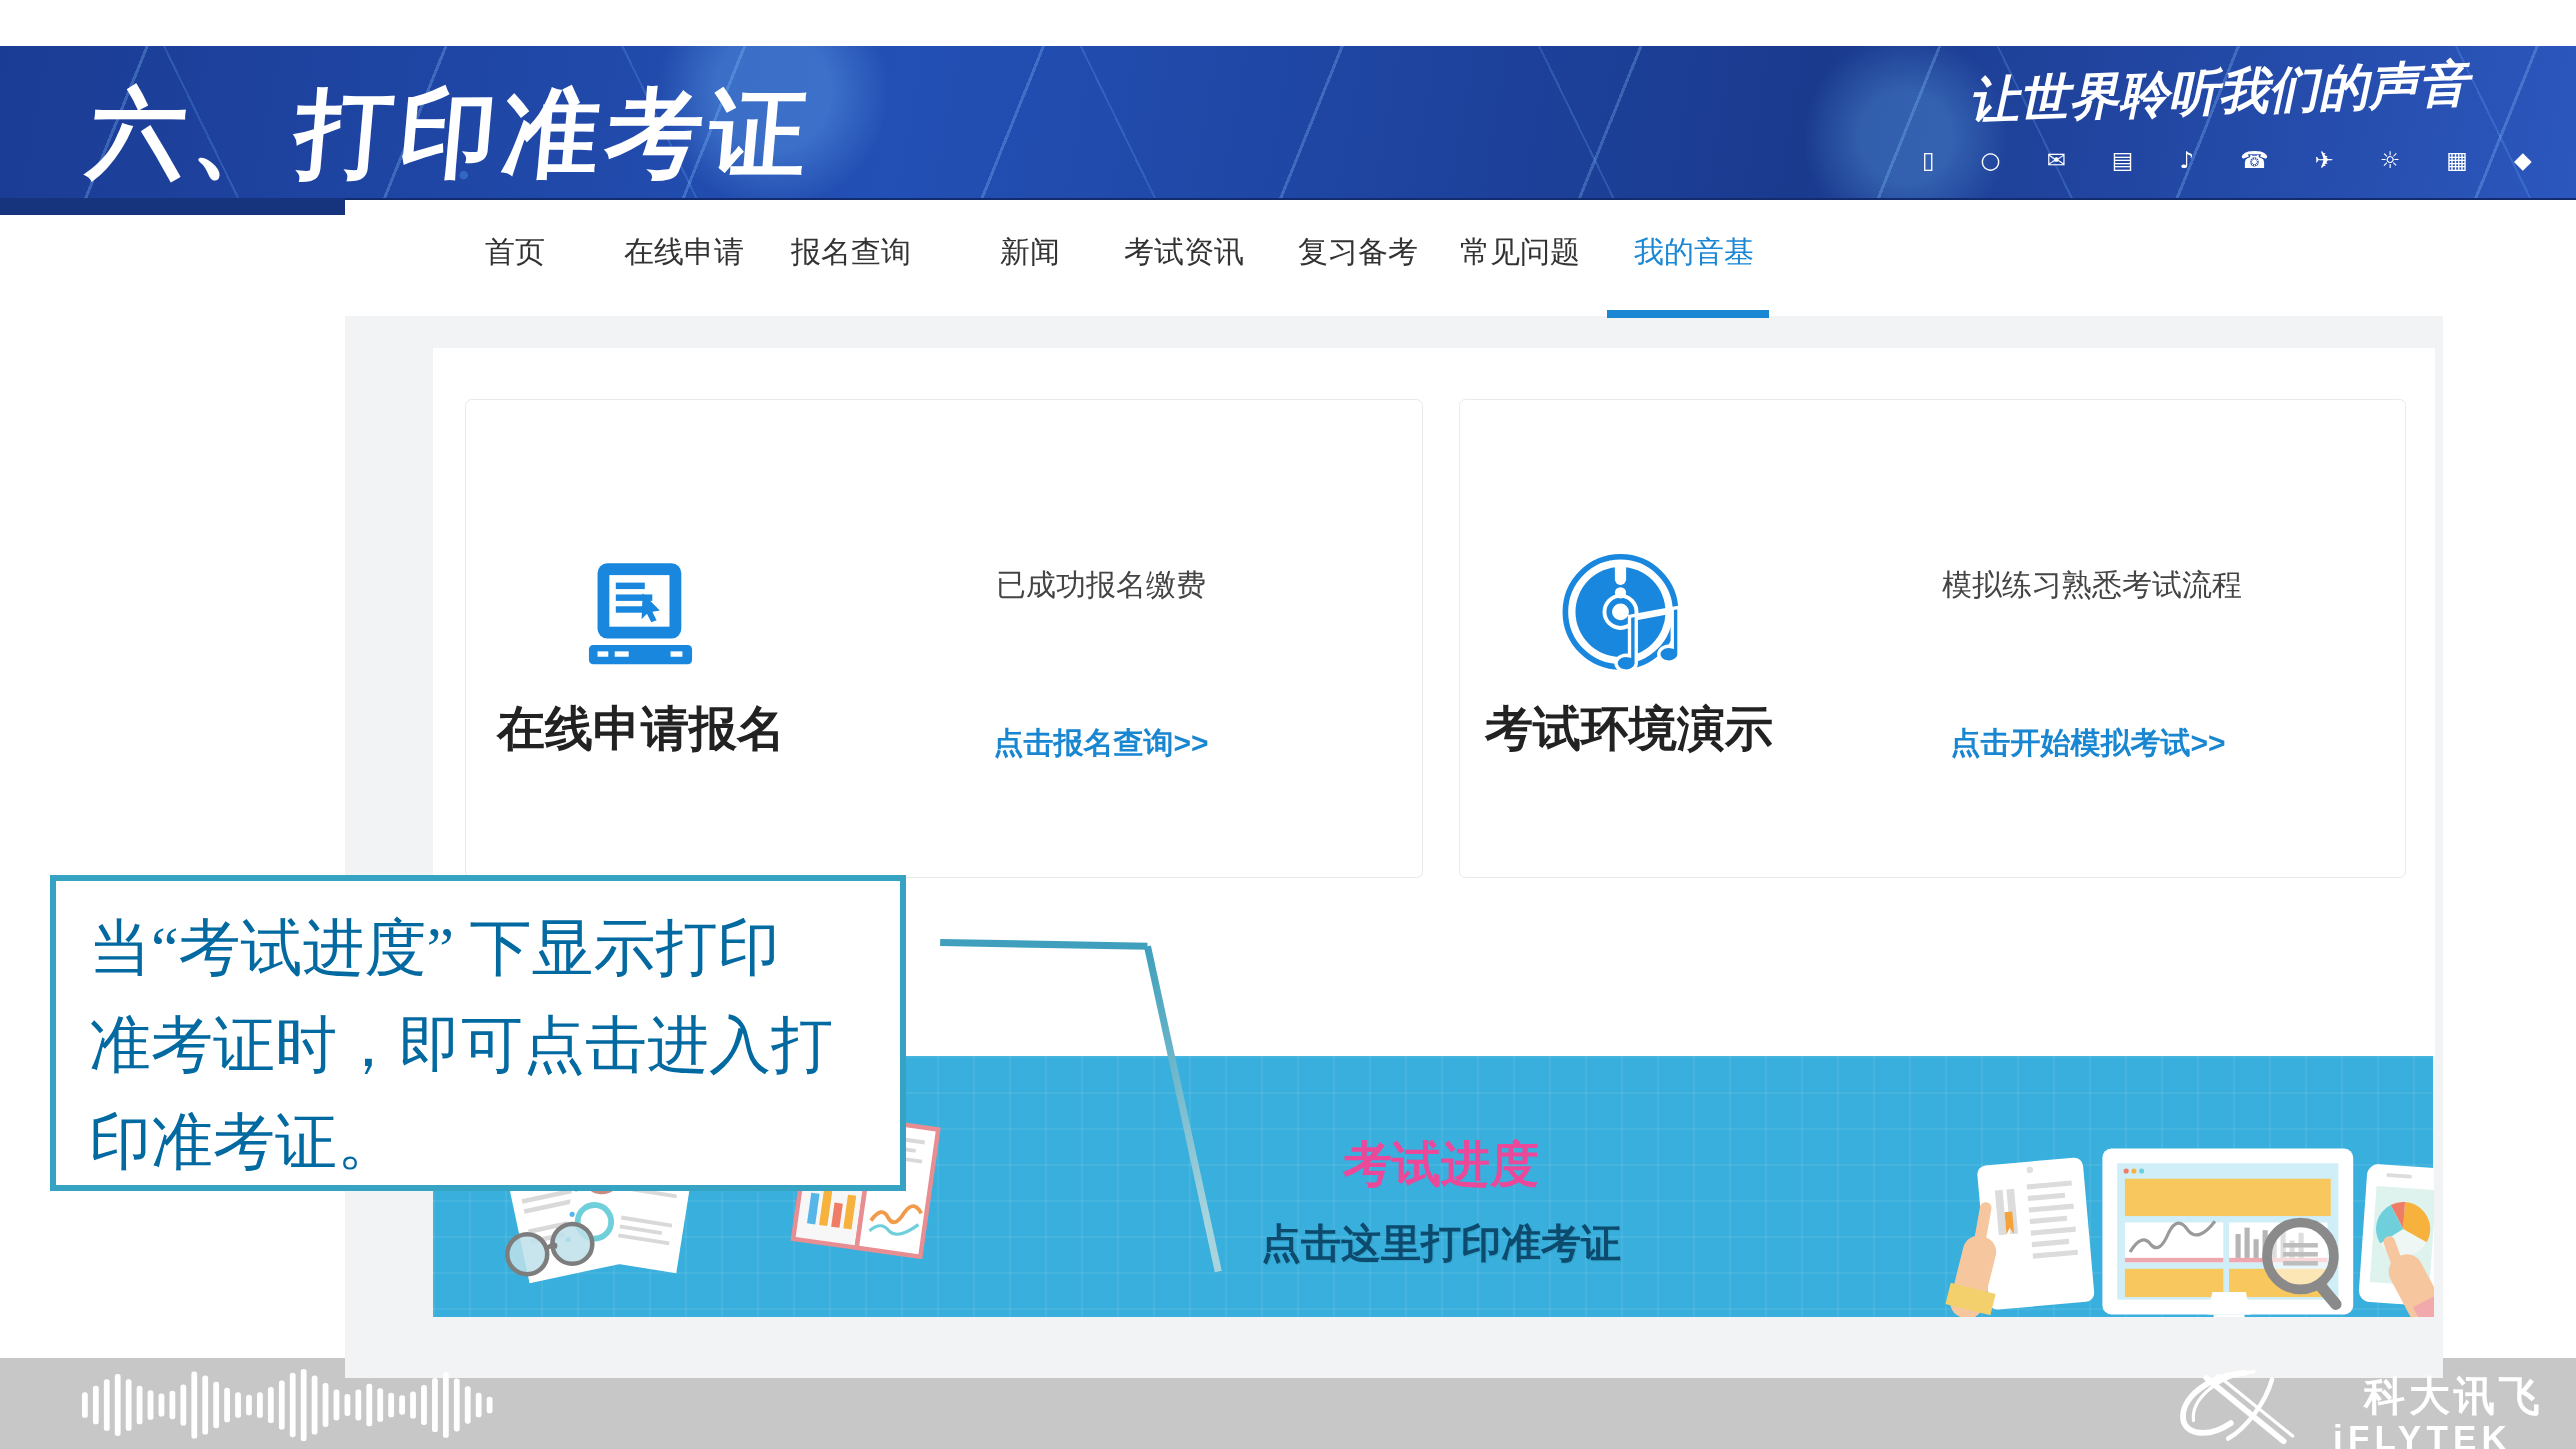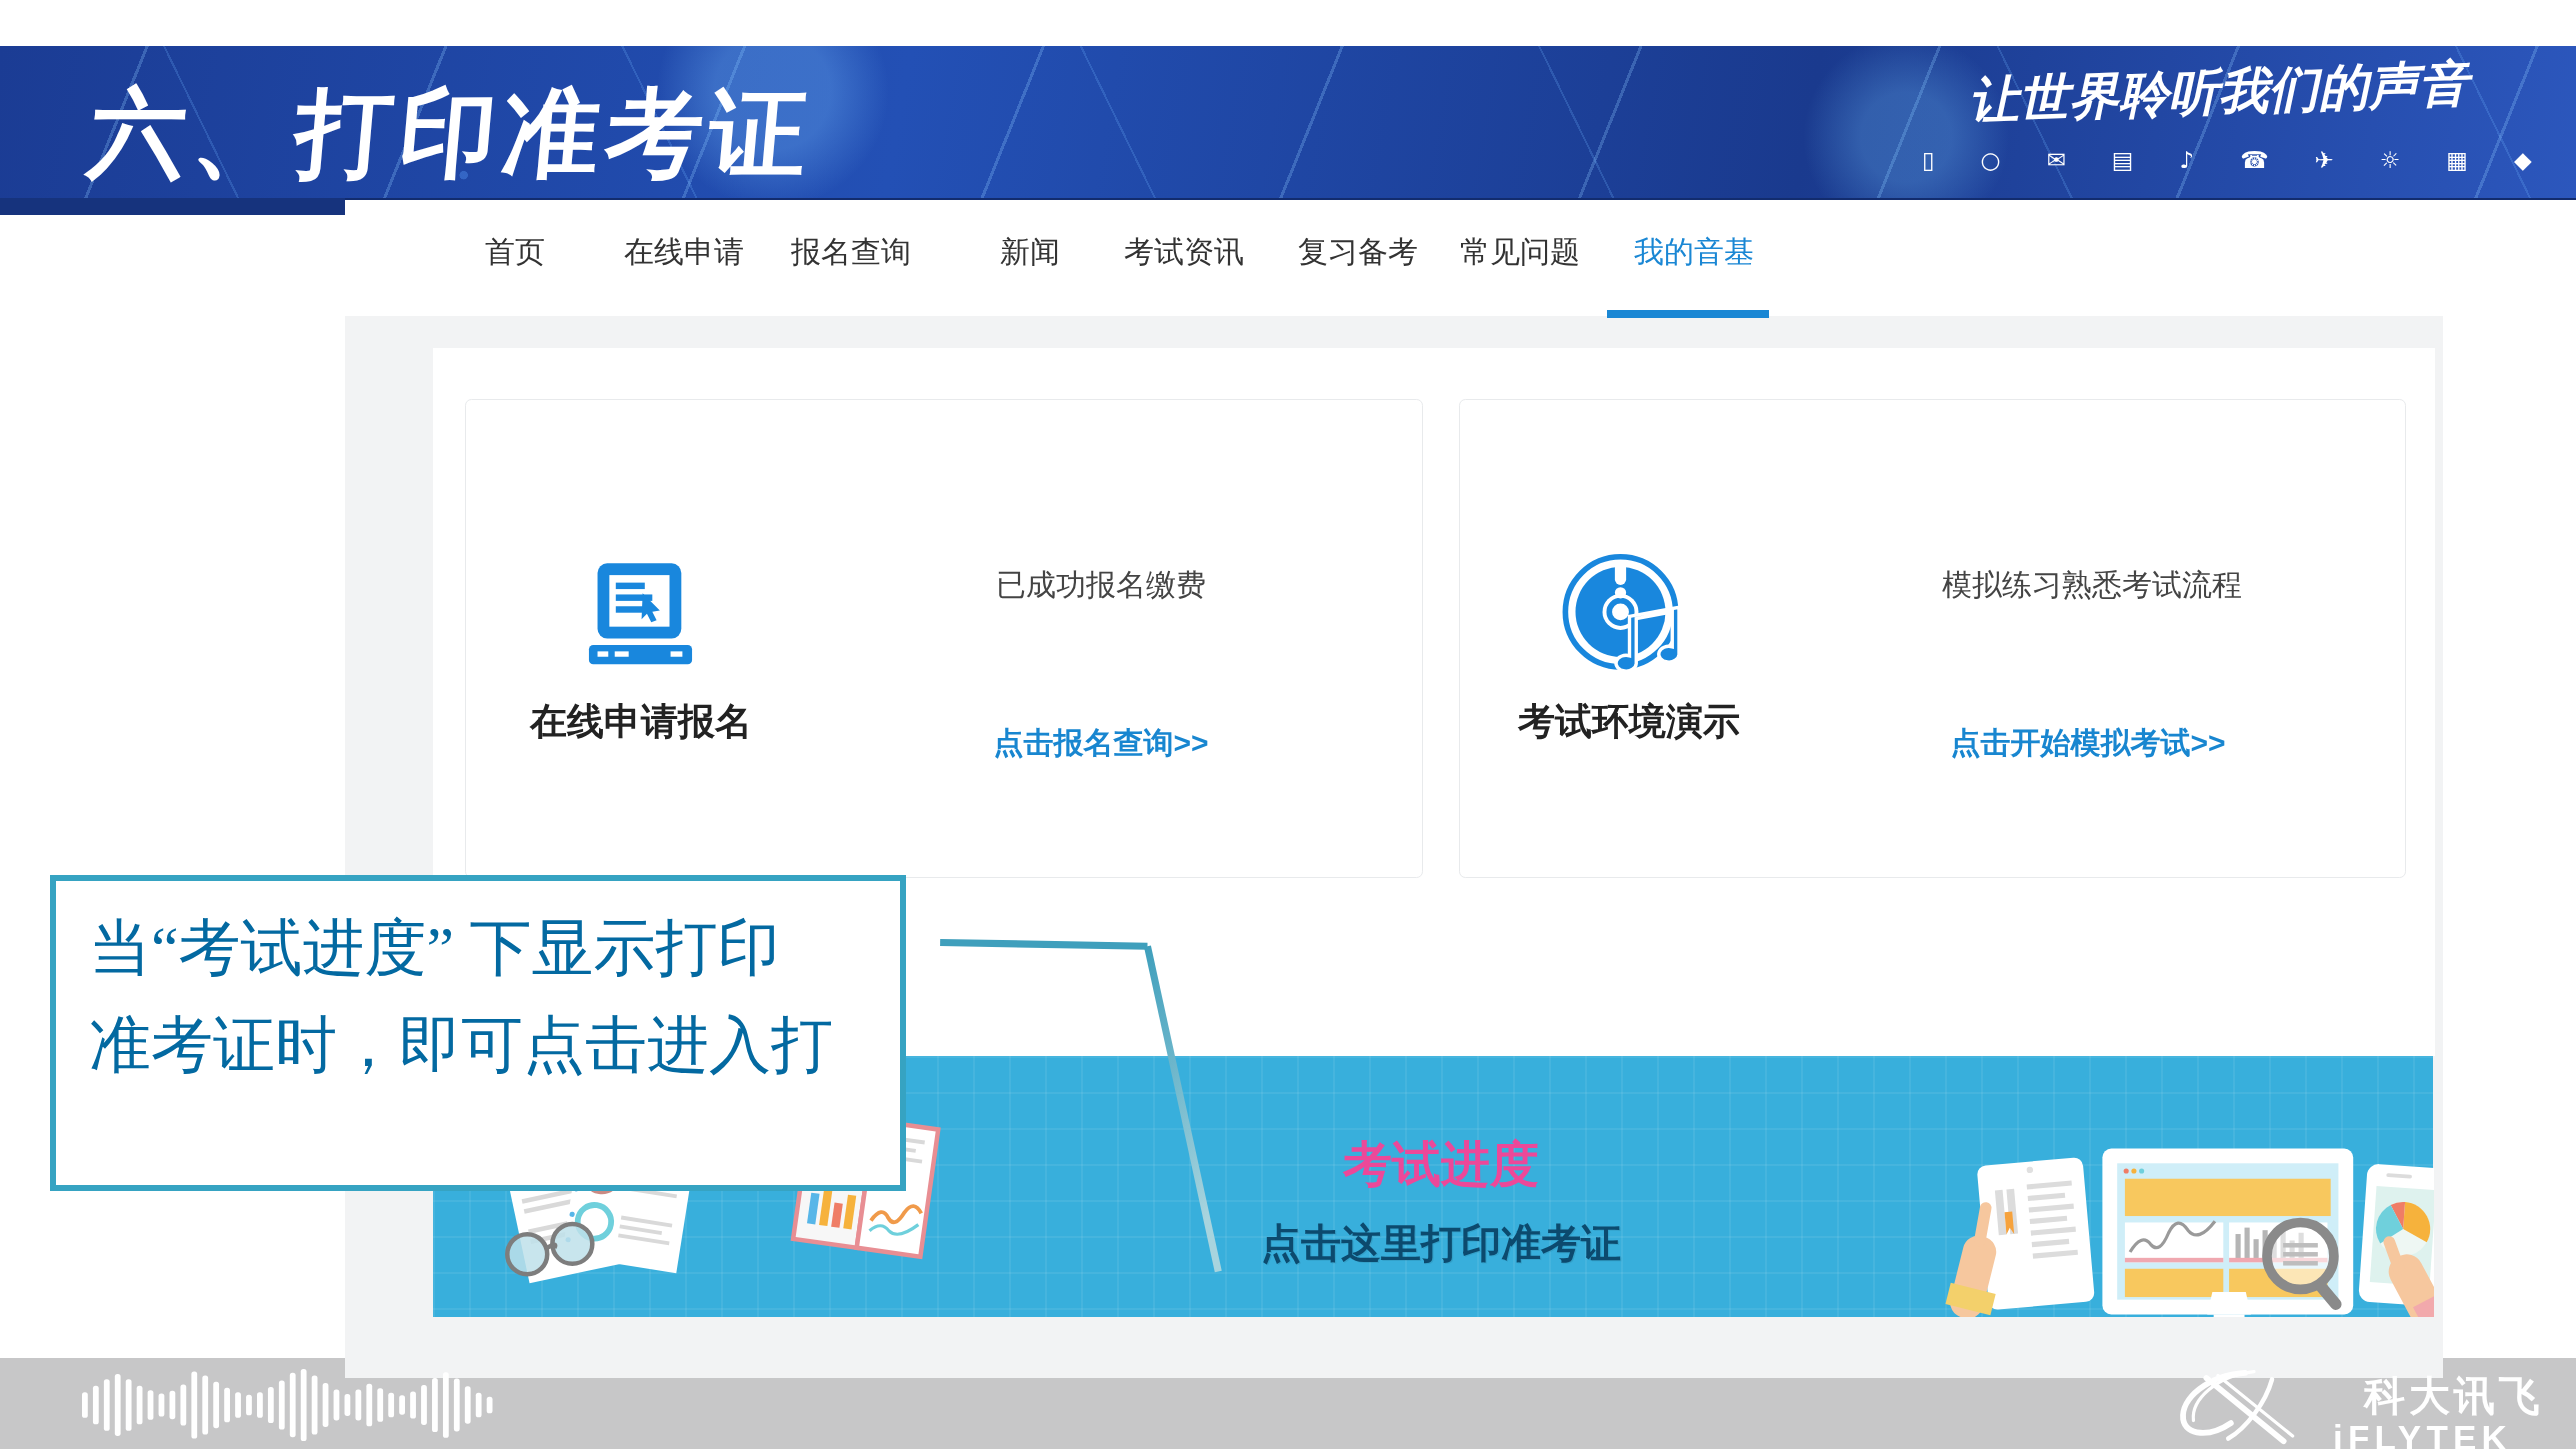--- a/index.html
+++ b/index.html
@@ -31,21 +31,21 @@
   .white-panel{left:433px;top:348px;width:2002px;height:708px;background:#ffffff;z-index:3;}
 
   .nav-item{top:232px;height:39px;transform:translateX(-50%);font-size:30px;color:#333333;
     white-space:nowrap;z-index:4;cursor:pointer;}
   .nav-item.active{color:#1a87d4;}
   .nav-underline{left:1607px;top:310px;width:162px;height:7.7px;background:#1a87d4;z-index:4;}
 
   .card{top:399px;height:477px;background:#ffffff;border:1.3px solid #e8eaec;border-radius:6.4px;z-index:4;}
   .card1{left:465px;width:956px;}
   .card2{left:1459px;width:945px;}
-  .card-title{font-weight:800;font-size:37px;color:#222;transform:translateX(-50%);white-space:nowrap;z-index:5;}
+  .card-title{font-weight:800;font-size:48px;color:#222;transform:translateX(-50%);white-space:nowrap;z-index:5;}
   .card-desc{font-size:30px;color:#444;transform:translateX(-50%);white-space:nowrap;z-index:5;}
   .card-link{font-size:30px;color:#1886d0;transform:translateX(-50%);white-space:nowrap;z-index:5;cursor:pointer;font-weight:bold;}
 
   
   .progress-banner{left:433px;top:1056px;width:2000px;height:261px;z-index:4;
     background:
       repeating-linear-gradient(to right, rgba(255,255,255,.07) 0 1.9px, transparent 1.9px 36px),
       repeating-linear-gradient(to bottom, rgba(255,255,255,.07) 0 1.9px, transparent 1.9px 36px),
       #38afdc;}
   .pb-title{left:1441px;top:1132px;transform:translateX(-50%);color:#ec4899;font-weight:800;
@@ -332,14 +332,15 @@
         <stop offset="1" stop-color="#a8d4de"></stop>
     </linearGradient>
   </defs>
   <path d="M20,24 L342,30" stroke="#3f9fbc" stroke-width="11" fill="none"></path>
   <path d="M342,30 L452,535" stroke="url(#fade)" stroke-width="11" fill="none"></path>
 </svg>
 
 <div class="abs callout">
   <div>当“考试进度” 下显示打印</div>
   <div>准考证时，即可点击进入打</div>
+  <div>印准考证。</div>
 </div>
 
 
 </body></html>

